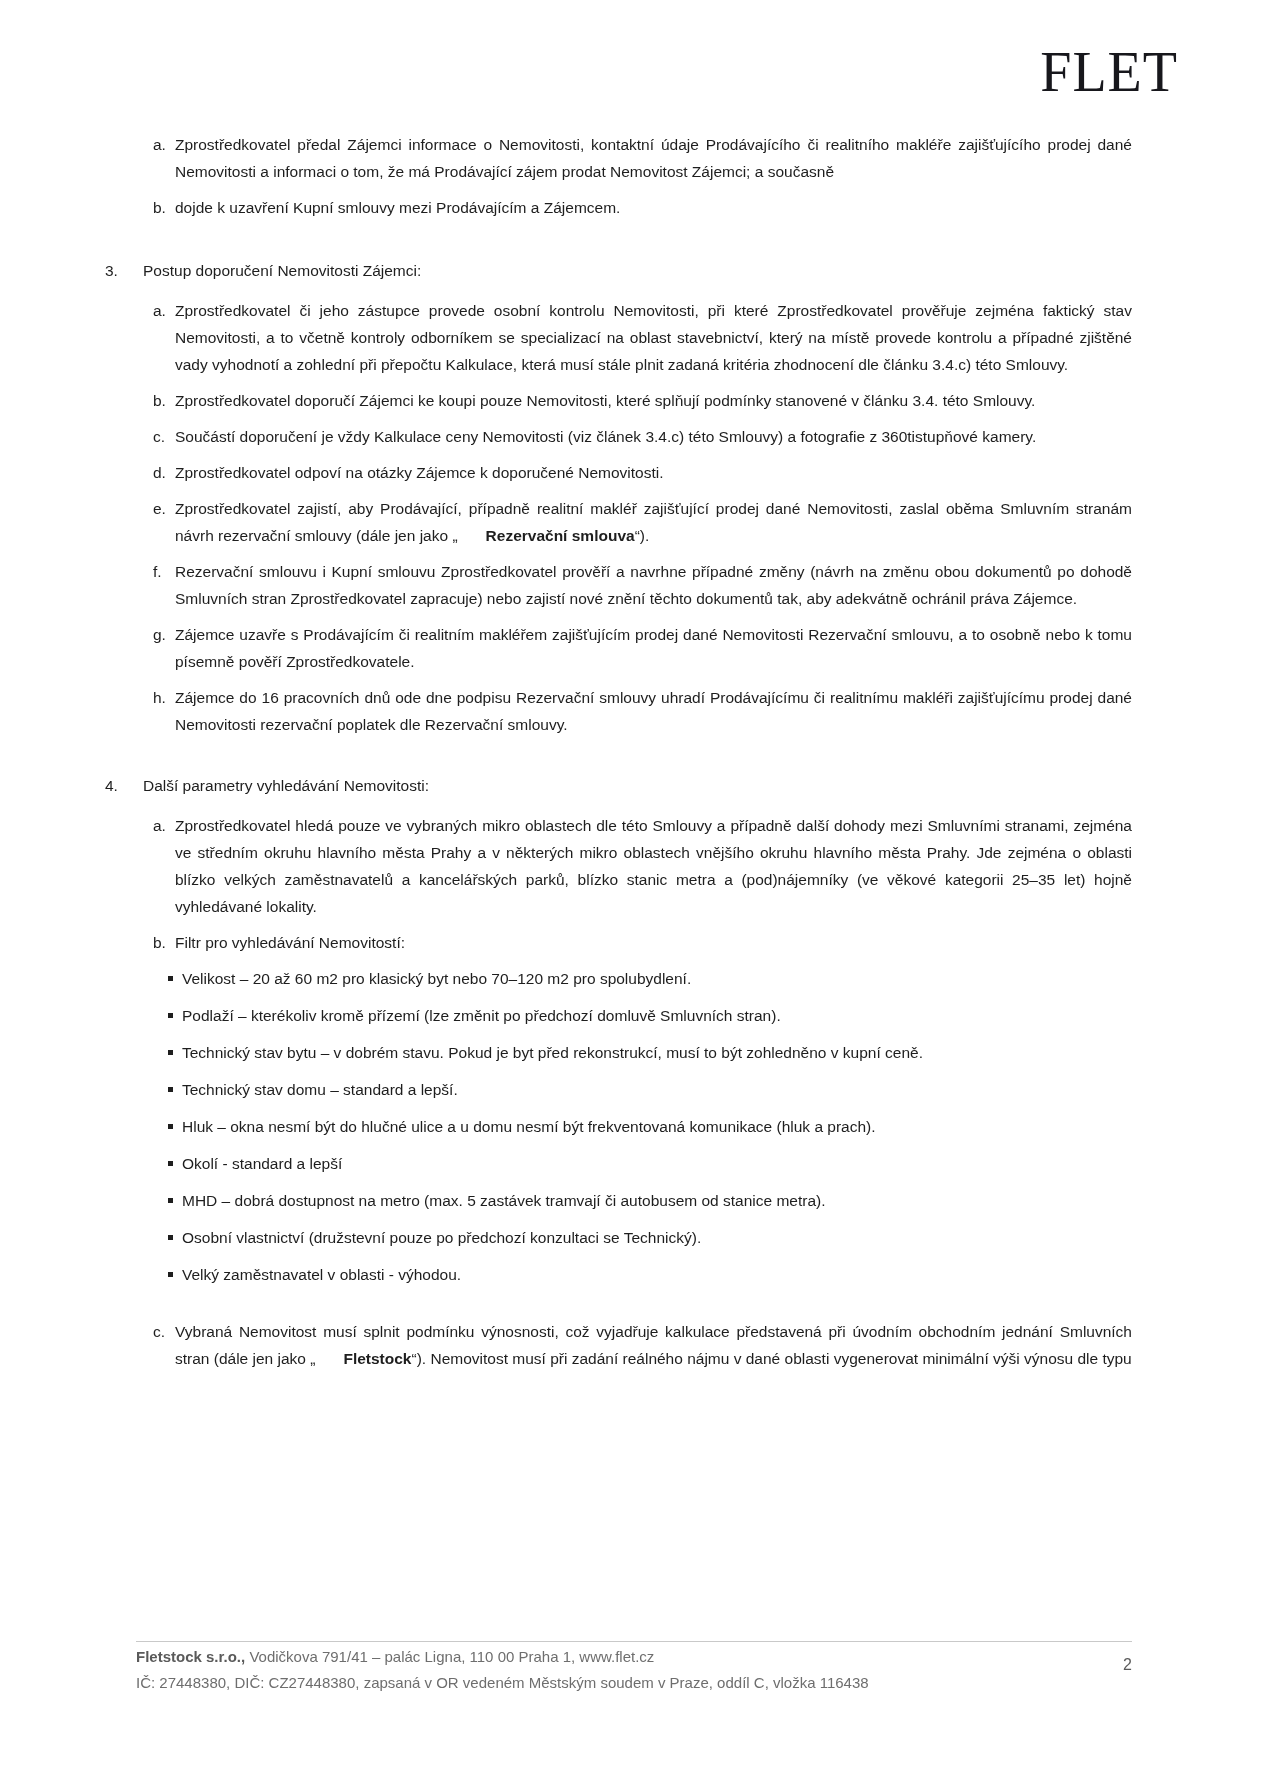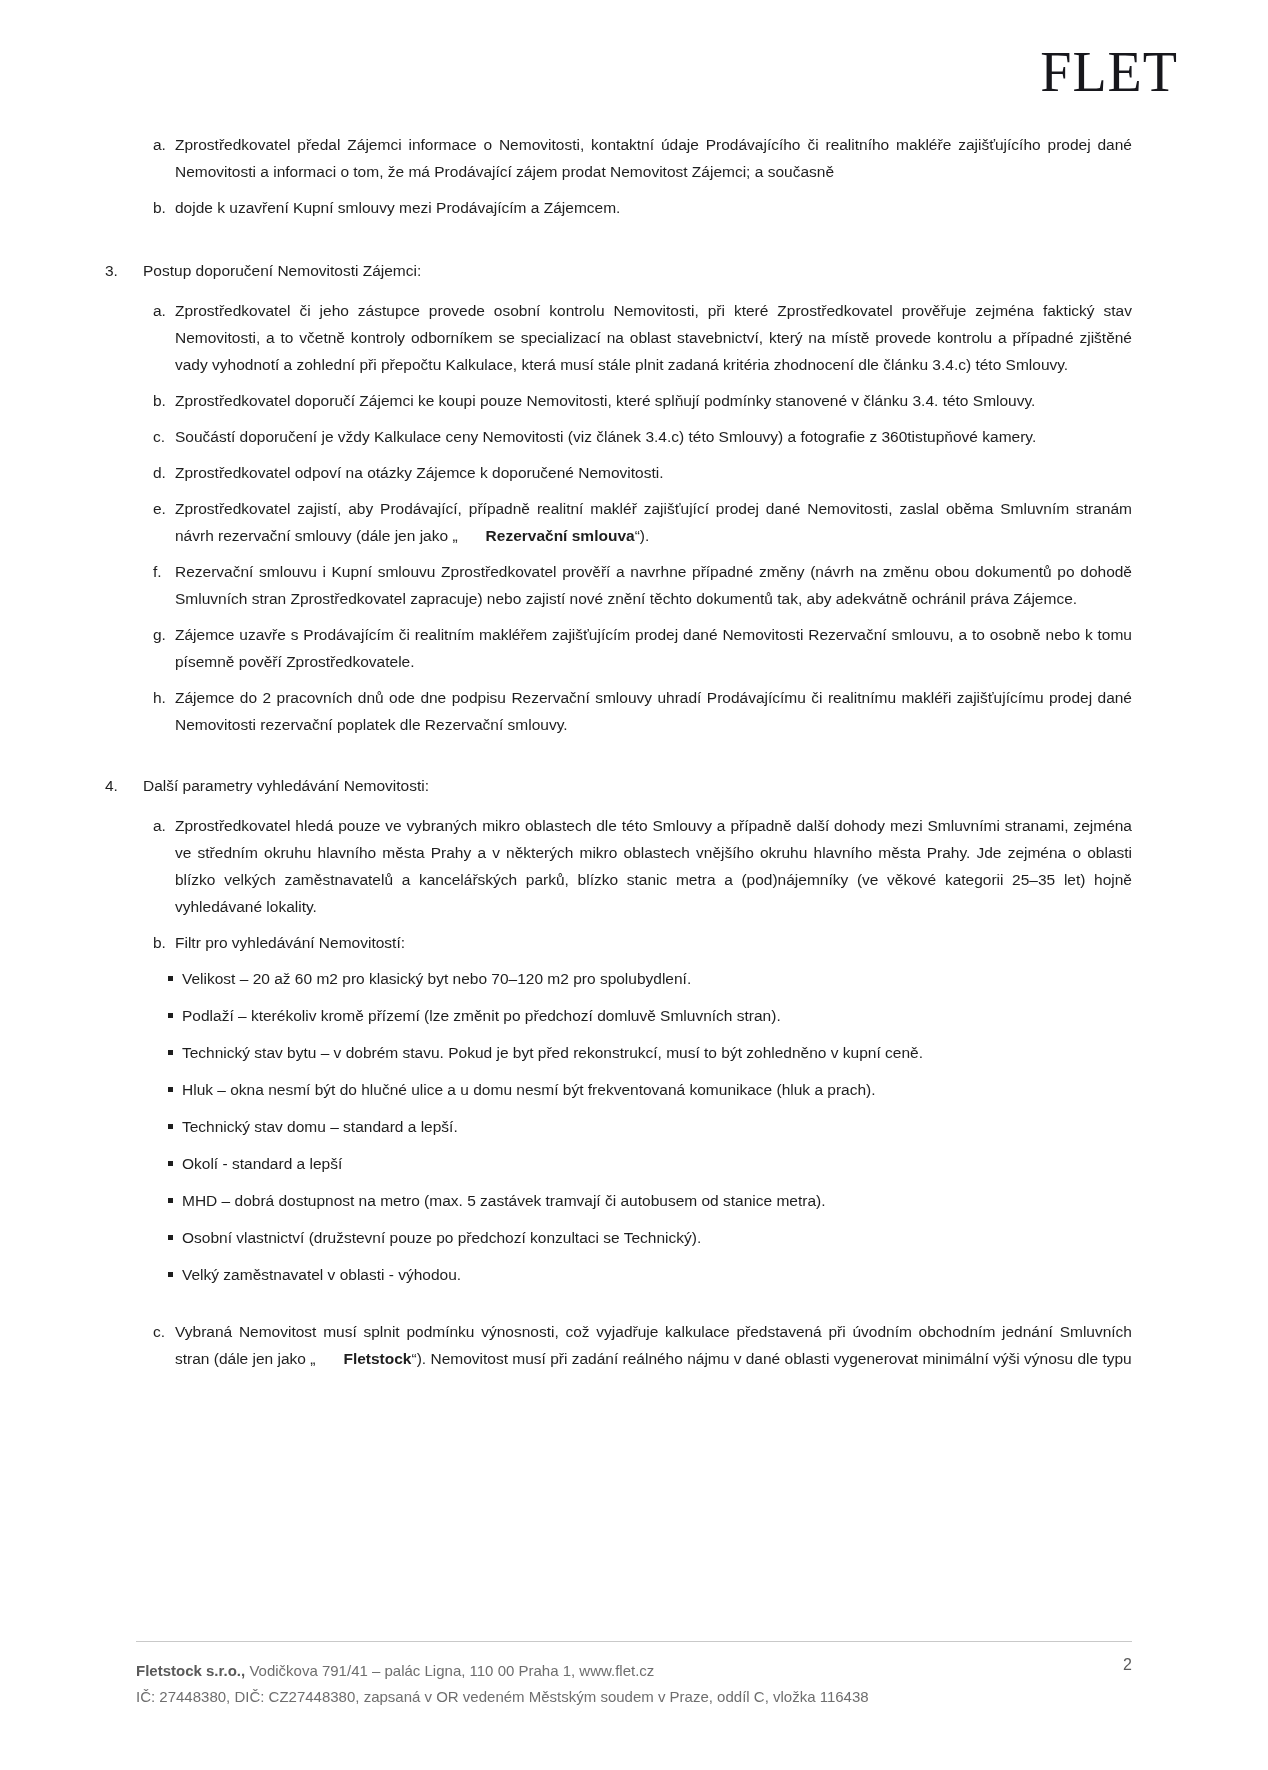--- a/index.html
+++ b/index.html
@@ -46,21 +46,21 @@
     margin:11px 9px 0 0;
   }
   .gap-top { margin-top:30px; }
   .bold { font-weight:bold;padding-left:28px; }
   .footer {
     position:absolute;
     left:136px;
     top:1641px;
     width:996px;
     border-top:1px solid #c9c9c9;
-    padding-top:16px;
+    padding-top:2px;
     color:#6e6e6e;
     font-size:15px;
     line-height:26px;
   }
   .footer .company { font-weight:bold; color:#5a5a5a; }
   .footer .page-num {
     position:absolute;
     right:0;
     top:10px;
     color:#5a5a5a;
@@ -113,21 +113,21 @@
     <div class="item lettered">
       <span class="marker">f.</span>
       <div class="ptext">Rezervační smlouvu i Kupní smlouvu Zprostředkovatel prověří a navrhne případné změny (návrh na změnu obou dokumentů po dohodě Smluvních stran Zprostředkovatel zapracuje) nebo zajistí nové znění těchto dokumentů tak, aby adekvátně ochránil práva Zájemce.</div>
     </div>
     <div class="item lettered">
       <span class="marker">g.</span>
       <div class="ptext">Zájemce uzavře s Prodávajícím či realitním makléřem zajišťujícím prodej dané Nemovitosti Rezervační smlouvu, a to osobně nebo k tomu písemně pověří Zprostředkovatele.</div>
     </div>
     <div class="item lettered">
       <span class="marker">h.</span>
-      <div class="ptext">Zájemce do 2 pracovních dnů ode dne podpisu Rezervační smlouvy uhradí Prodávajícímu či realitnímu makléři zajišťujícímu prodej dané Nemovitosti rezervační poplatek dle Rezervační smlouvy.</div>
+      <div class="ptext">Zájemce do 16 pracovních dnů ode dne podpisu Rezervační smlouvy uhradí Prodávajícímu či realitnímu makléři zajišťujícímu prodej dané Nemovitosti rezervační poplatek dle Rezervační smlouvy.</div>
     </div>
 
     <div class="section-head sec4">
       <span class="section-num">4.</span>
       <span>Další parametry vyhledávání Nemovitosti:</span>
     </div>
 
     <div class="item lettered">
       <span class="marker">a.</span>
       <div class="ptext">Zprostředkovatel hledá pouze ve vybraných mikro oblastech dle této Smlouvy a případně další dohody mezi Smluvními stranami, zejména ve středním okruhu hlavního města Prahy a v některých mikro oblastech vnějšího okruhu hlavního města Prahy. Jde zejména o oblasti blízko velkých zaměstnavatelů a kancelářských parků, blízko stanic metra a (pod)nájemníky (ve věkové kategorii 25–35 let) hojně vyhledávané lokality.</div>
@@ -145,25 +145,25 @@
       <div class="bullet-item">
         <span class="bullet-icon"></span>
         <div class="ptext">Podlaží – kterékoliv kromě přízemí (lze změnit po předchozí domluvě Smluvních stran).</div>
       </div>
       <div class="bullet-item">
         <span class="bullet-icon"></span>
         <div class="ptext">Technický stav bytu – v dobrém stavu. Pokud je byt před rekonstrukcí, musí to být zohledněno v kupní ceně.</div>
       </div>
       <div class="bullet-item">
         <span class="bullet-icon"></span>
-        <div class="ptext">Hluk – okna nesmí být do hlučné ulice a u domu nesmí být frekventovaná komunikace (hluk a prach).</div>
+        <div class="ptext">Technický stav domu – standard a lepší.</div>
       </div>
       <div class="bullet-item">
         <span class="bullet-icon"></span>
-        <div class="ptext">Technický stav domu – standard a lepší.</div>
+        <div class="ptext">Hluk – okna nesmí být do hlučné ulice a u domu nesmí být frekventovaná komunikace (hluk a prach).</div>
       </div>
       <div class="bullet-item">
         <span class="bullet-icon"></span>
         <div class="ptext">Okolí - standard a lepší</div>
       </div>
       <div class="bullet-item">
         <span class="bullet-icon"></span>
         <div class="ptext">MHD – dobrá dostupnost na metro (max. 5 zastávek tramvají či autobusem od stanice metra).</div>
       </div>
       <div class="bullet-item">

